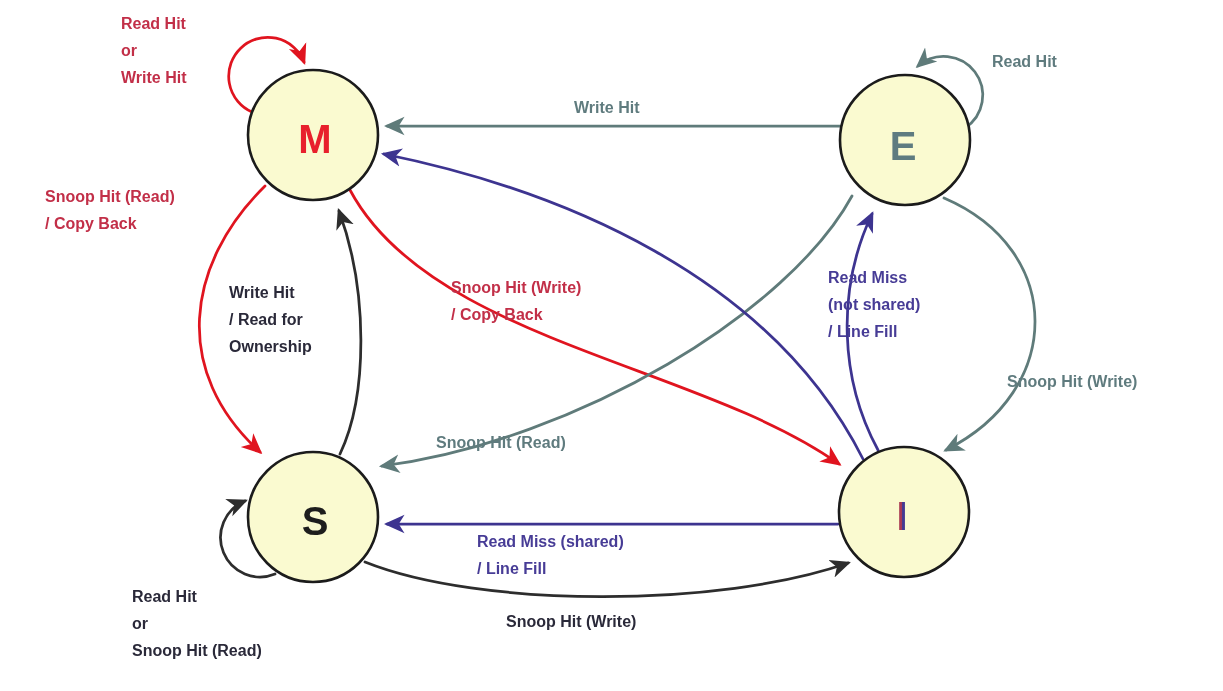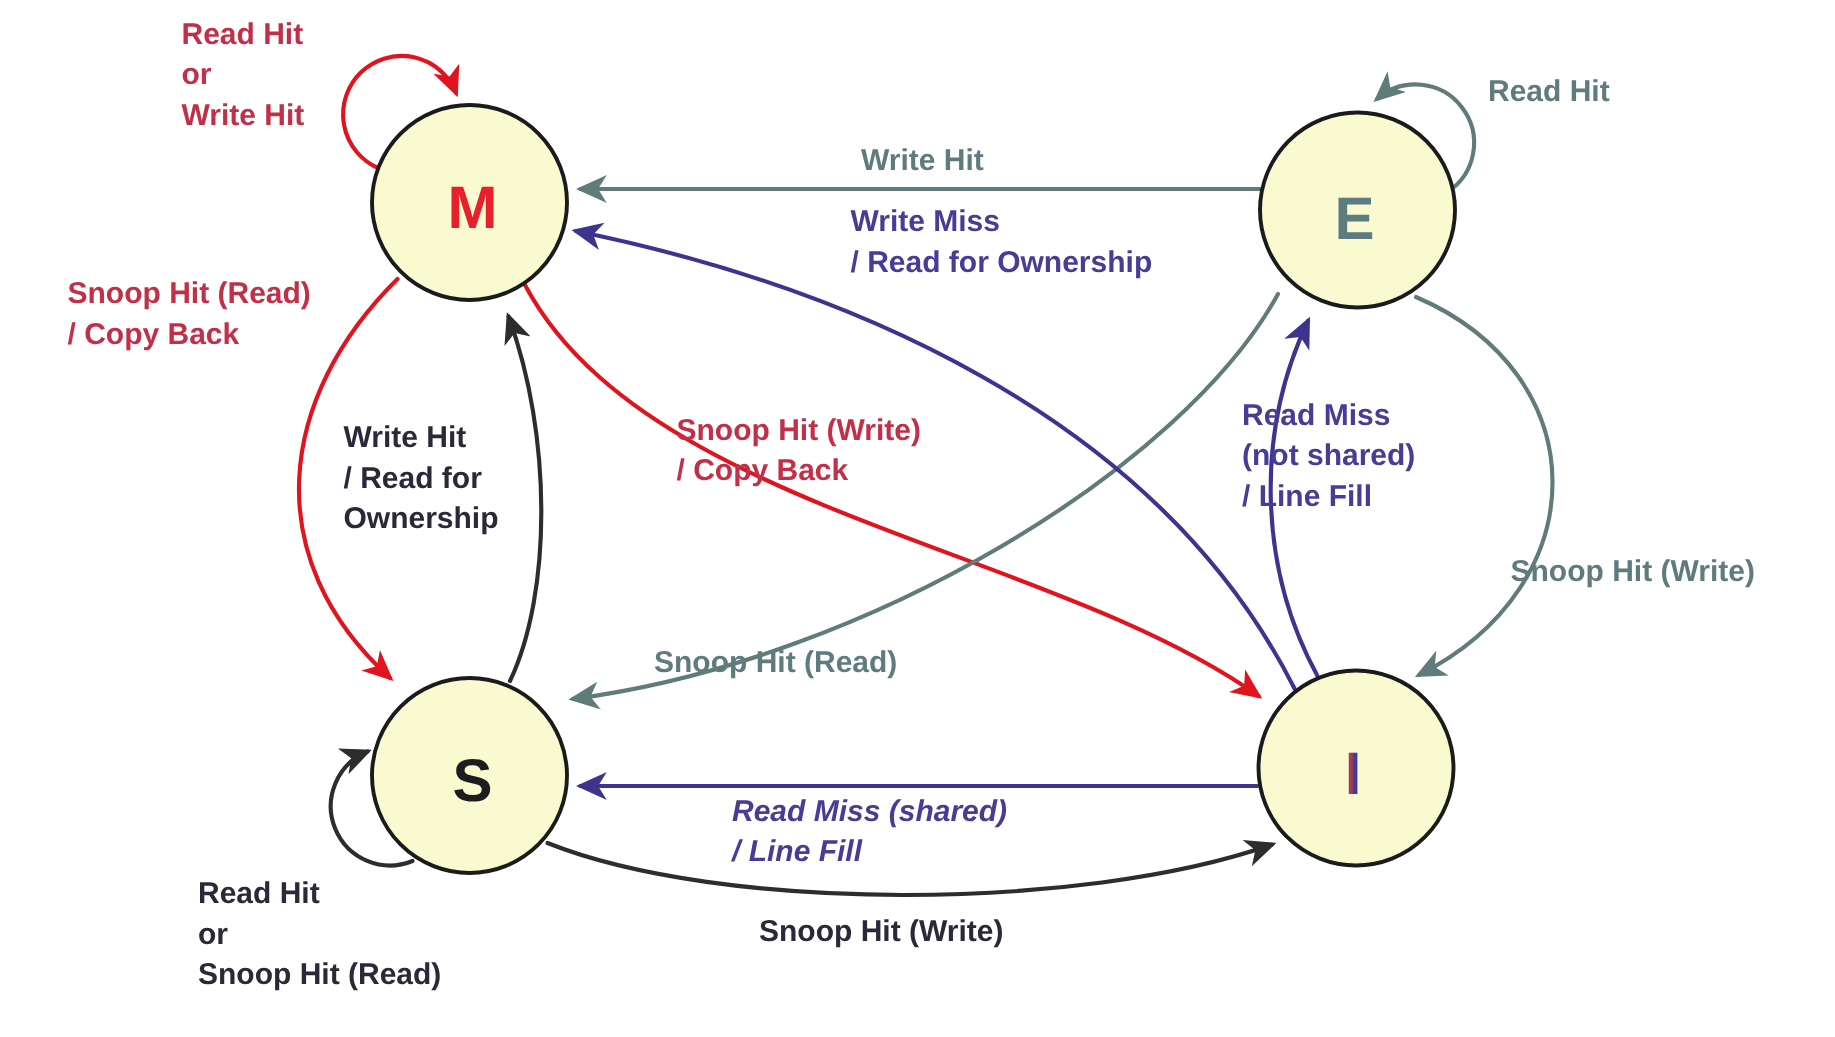--- a/index.html
+++ b/index.html
@@ -2,21 +2,21 @@
 <html><head>
 <meta charset="utf-8">
 <style>
   html,body { margin:0; padding:0; background:#ffffff; }
   #stage {
     position:relative; width:1223px; height:691px; background:#ffffff;
     font-family:"Liberation Sans", sans-serif; overflow:hidden;
   }
   #stage svg { position:absolute; left:0; top:0; }
   .edge-label {
-    position:absolute; font-weight:bold; font-size:20px; line-height:27px;
+    position:absolute; font-weight:bold; font-size:16px; line-height:27px;
     white-space:pre-line; letter-spacing:0px;
   }
   .lbl-red    { color:#c22f48; }
   .lbl-slate  { color:#5f7b7e; }
   .lbl-purple { color:#473c96; }
   .lbl-black  { color:#2a2939; }
   .edge { fill:none; stroke-width:2.75; stroke-linecap:round; }
   .edge-red    { stroke:#e0141f; }
   .edge-slate  { stroke:#5f7b7a; }
   .edge-purple { stroke:#3d3490; }
@@ -81,41 +81,39 @@
 
   <div class="edge-label lbl-red" style="left:121px; top:10px;">Read Hit
 or
 Write Hit</div>
 
   <div class="edge-label lbl-red" style="left:45px; top:183px;">Snoop Hit (Read)
 / Copy Back</div>
 
   <div class="edge-label lbl-slate" style="left:574px; top:94px;">Write Hit</div>
 
-  <div class="edge-label lbl-purple" style="left:567px; top:135px;">Write Miss
-/ Read for Ownership</div>
 
   <div class="edge-label lbl-slate" style="left:992px; top:48px;">Read Hit</div>
 
   <div class="edge-label lbl-black" style="left:229px; top:279px;">Write Hit
 / Read for
 Ownership</div>
 
   <div class="edge-label lbl-red" style="left:451px; top:274px;">Snoop Hit (Write)
 / Copy Back</div>
 
   <div class="edge-label lbl-purple" style="left:828px; top:264px;">Read Miss
 (not shared)
 / Line Fill</div>
 
   <div class="edge-label lbl-slate" style="left:1007px; top:368px;">Snoop Hit (Write)</div>
 
   <div class="edge-label lbl-slate" style="left:436px; top:429px;">Snoop Hit (Read)</div>
 
-  <div class="edge-label lbl-purple" style="left:488px; top:528px;font-style:italic;">Read Miss (shared)
+  <div class="edge-label lbl-purple" style="left:477px; top:528px;">Read Miss (shared)
 / Line Fill</div>
 
   <div class="edge-label lbl-black" style="left:506px; top:608px;">Snoop Hit (Write)</div>
 
   <div class="edge-label lbl-black" style="left:132px; top:583px;">Read Hit
 or
 Snoop Hit (Read)</div>
 
 </div>
 

